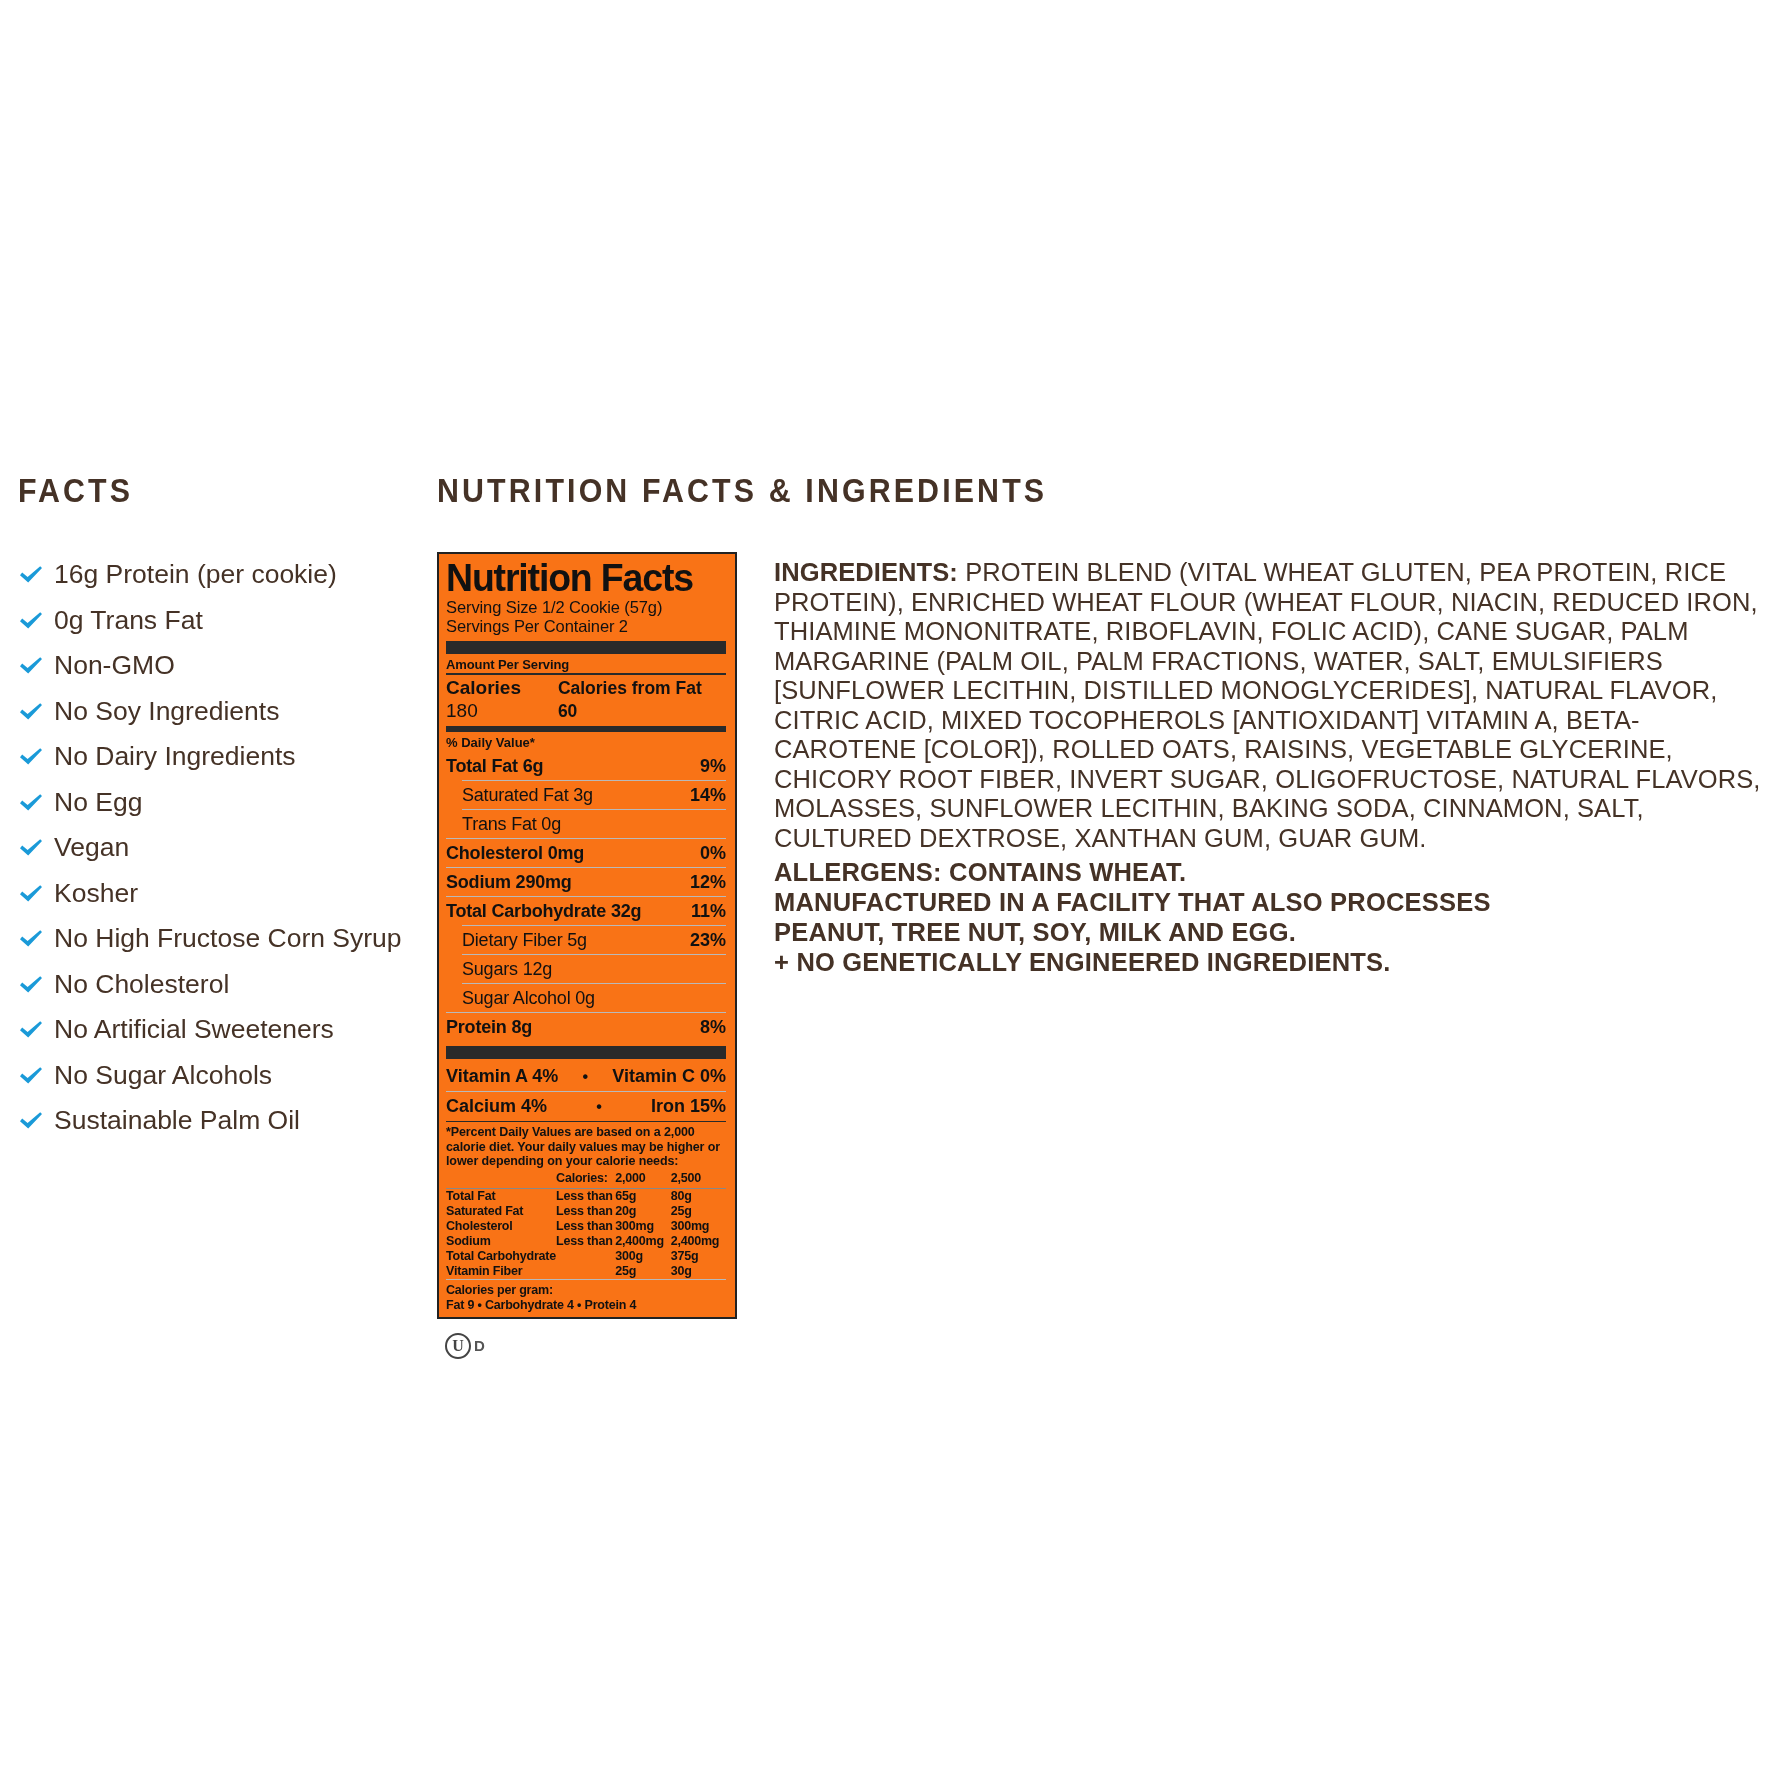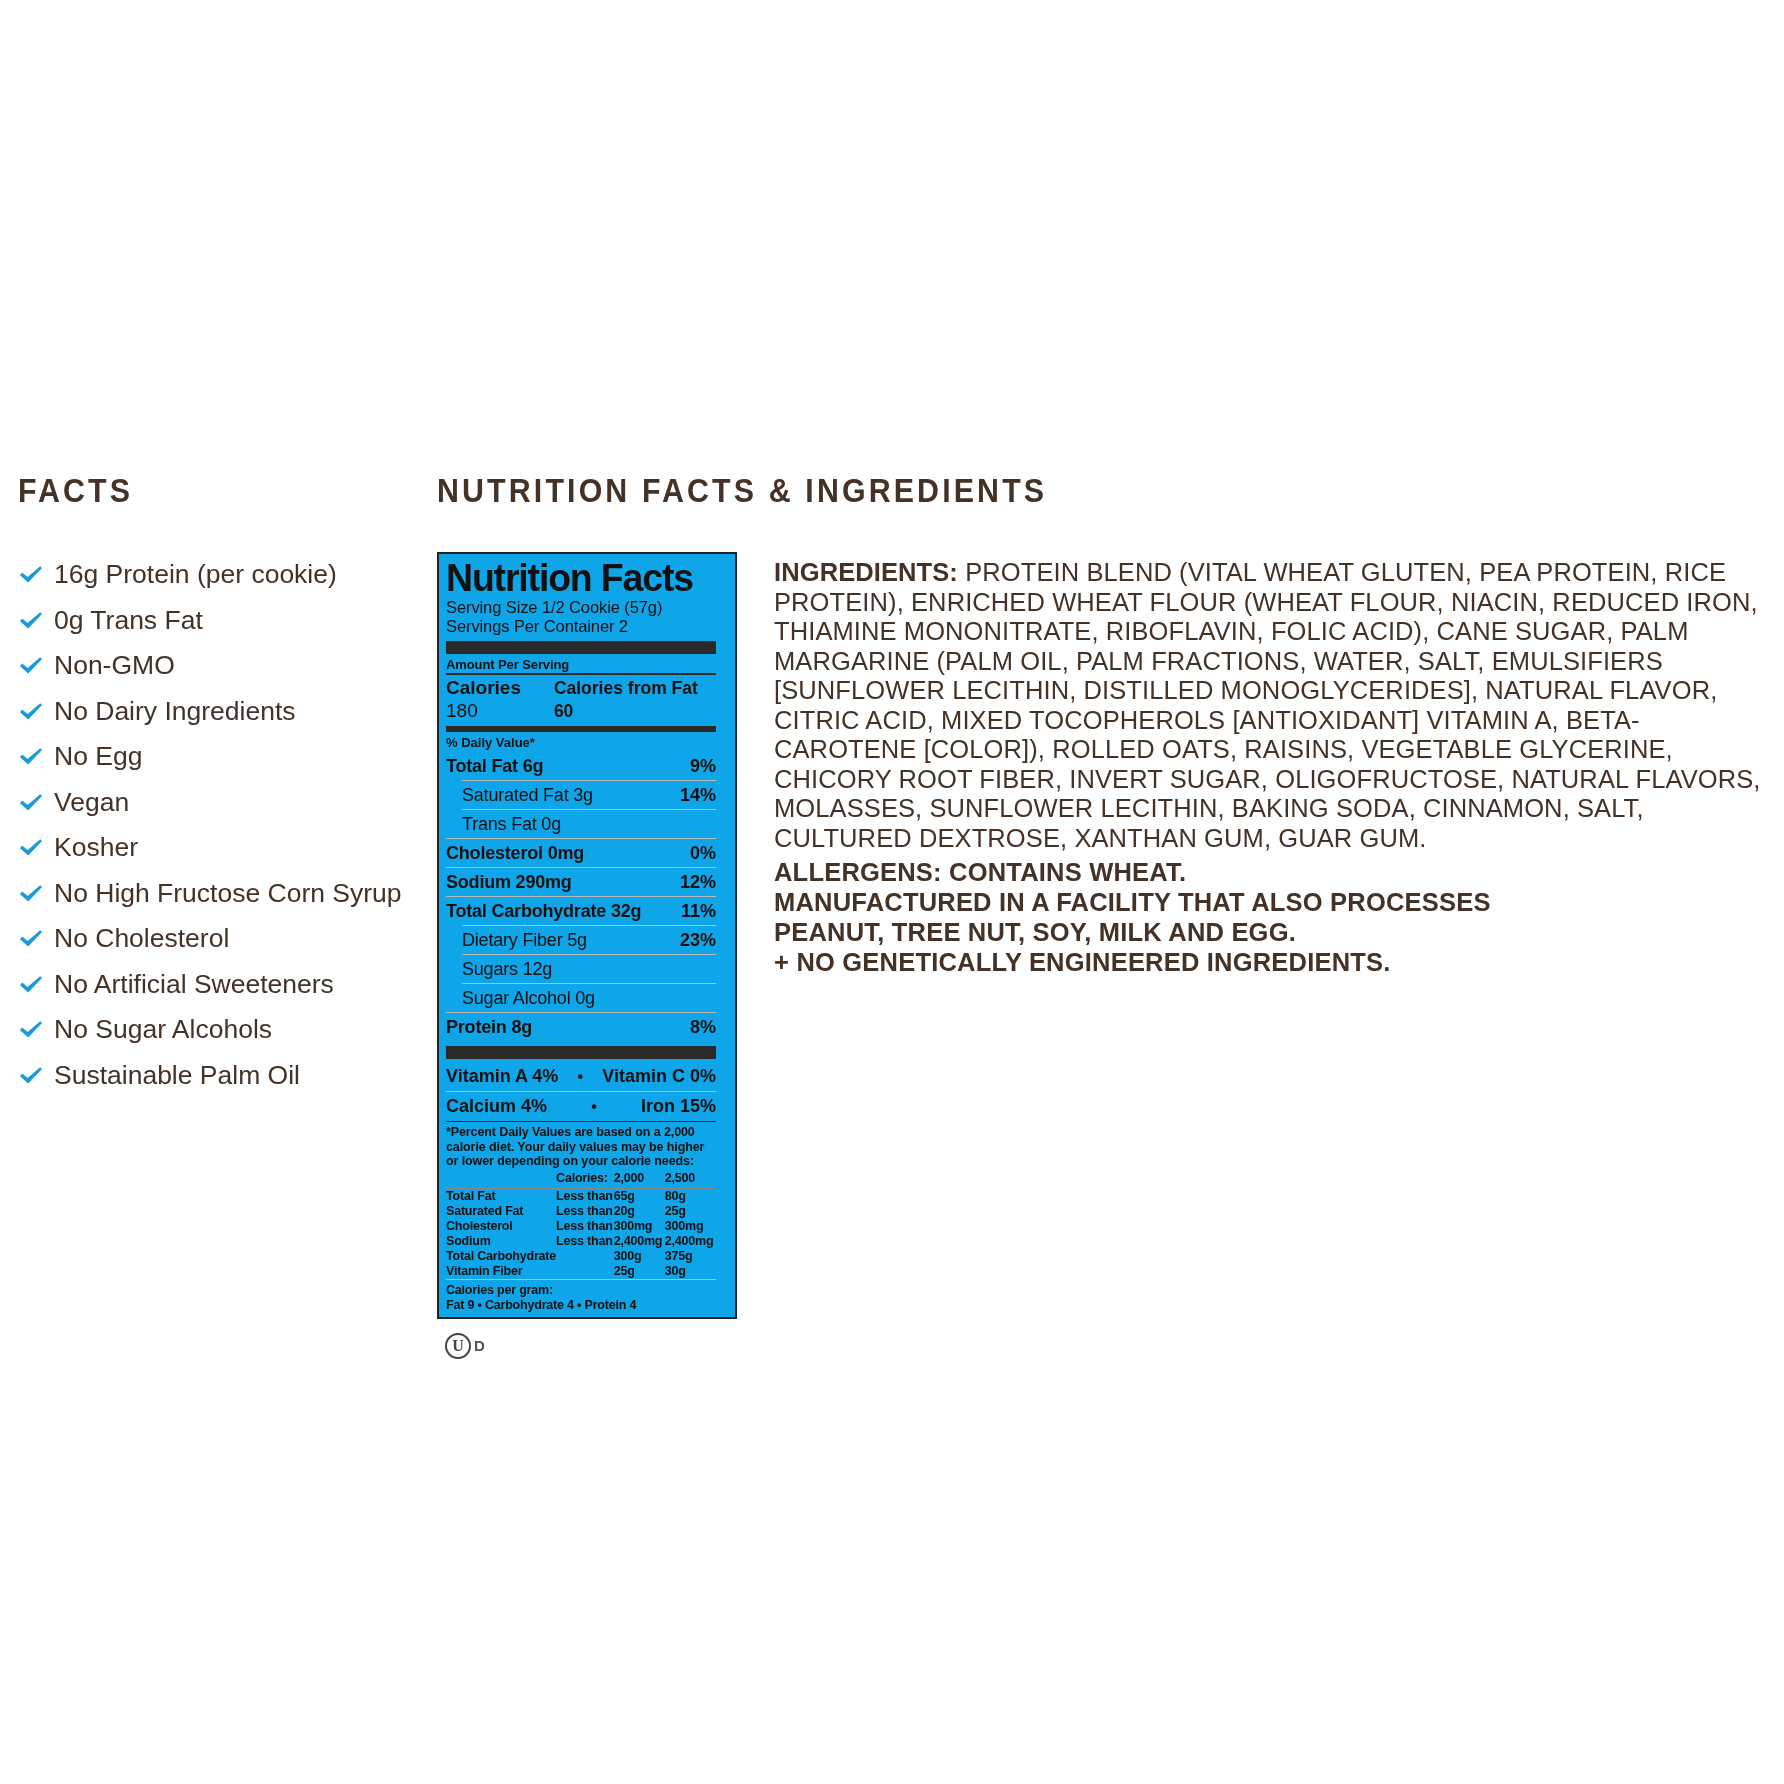--- a/index.html
+++ b/index.html
@@ -68,22 +68,22 @@
   }
   .check-icon svg { display: block; width: 26px; height: 42px; }
 
   
   .nutrition-row { display: flex; align-items: flex-start; }
 
   
   .nf-wrap { width: 300px; flex: 0 0 300px; }
   .nf-panel {
     border: 2px solid #222;
-    background: #0ea5e9;
-    padding: 5px 19px 4px 7px;
+    background: #f97316;
+    padding: 5px 9px 4px 7px;
     font-family: "Liberation Sans Narrow", "Liberation Sans", sans-serif;
     color: #111;
     width: 300px;
   }
   .nf-title {
     font-size: 39px;
     font-weight: bold;
     line-height: 0.98;
     letter-spacing: -1.2px;
     margin: 0 0 1px 0;
@@ -238,20 +238,25 @@
         <li class="facts-item"><span class="check-icon">
             <svg viewBox="0 0 26 26" xmlns="http://www.w3.org/2000/svg">
               <path d="M2 13.2 L4.2 10.6 L9.6 15.0 L22.2 4.2 L24 6.0 L10.2 20.4 Z" fill="#1a9ad8"></path>
             </svg>
           </span><span>0g Trans Fat</span></li>
         <li class="facts-item"><span class="check-icon">
             <svg viewBox="0 0 26 26" xmlns="http://www.w3.org/2000/svg">
               <path d="M2 13.2 L4.2 10.6 L9.6 15.0 L22.2 4.2 L24 6.0 L10.2 20.4 Z" fill="#1a9ad8"></path>
             </svg>
           </span><span>Non-GMO</span></li>
+        <li class="facts-item"><span class="check-icon">
+            <svg viewBox="0 0 26 26" xmlns="http://www.w3.org/2000/svg">
+              <path d="M2 13.2 L4.2 10.6 L9.6 15.0 L22.2 4.2 L24 6.0 L10.2 20.4 Z" fill="#1a9ad8"></path>
+            </svg>
+          </span><span>No Soy Ingredients</span></li>
         <li class="facts-item"><span class="check-icon">
             <svg viewBox="0 0 26 26" xmlns="http://www.w3.org/2000/svg">
               <path d="M2 13.2 L4.2 10.6 L9.6 15.0 L22.2 4.2 L24 6.0 L10.2 20.4 Z" fill="#1a9ad8"></path>
             </svg>
           </span><span>No Dairy Ingredients</span></li>
         <li class="facts-item"><span class="check-icon">
             <svg viewBox="0 0 26 26" xmlns="http://www.w3.org/2000/svg">
               <path d="M2 13.2 L4.2 10.6 L9.6 15.0 L22.2 4.2 L24 6.0 L10.2 20.4 Z" fill="#1a9ad8"></path>
             </svg>
           </span><span>No Egg</span></li>

